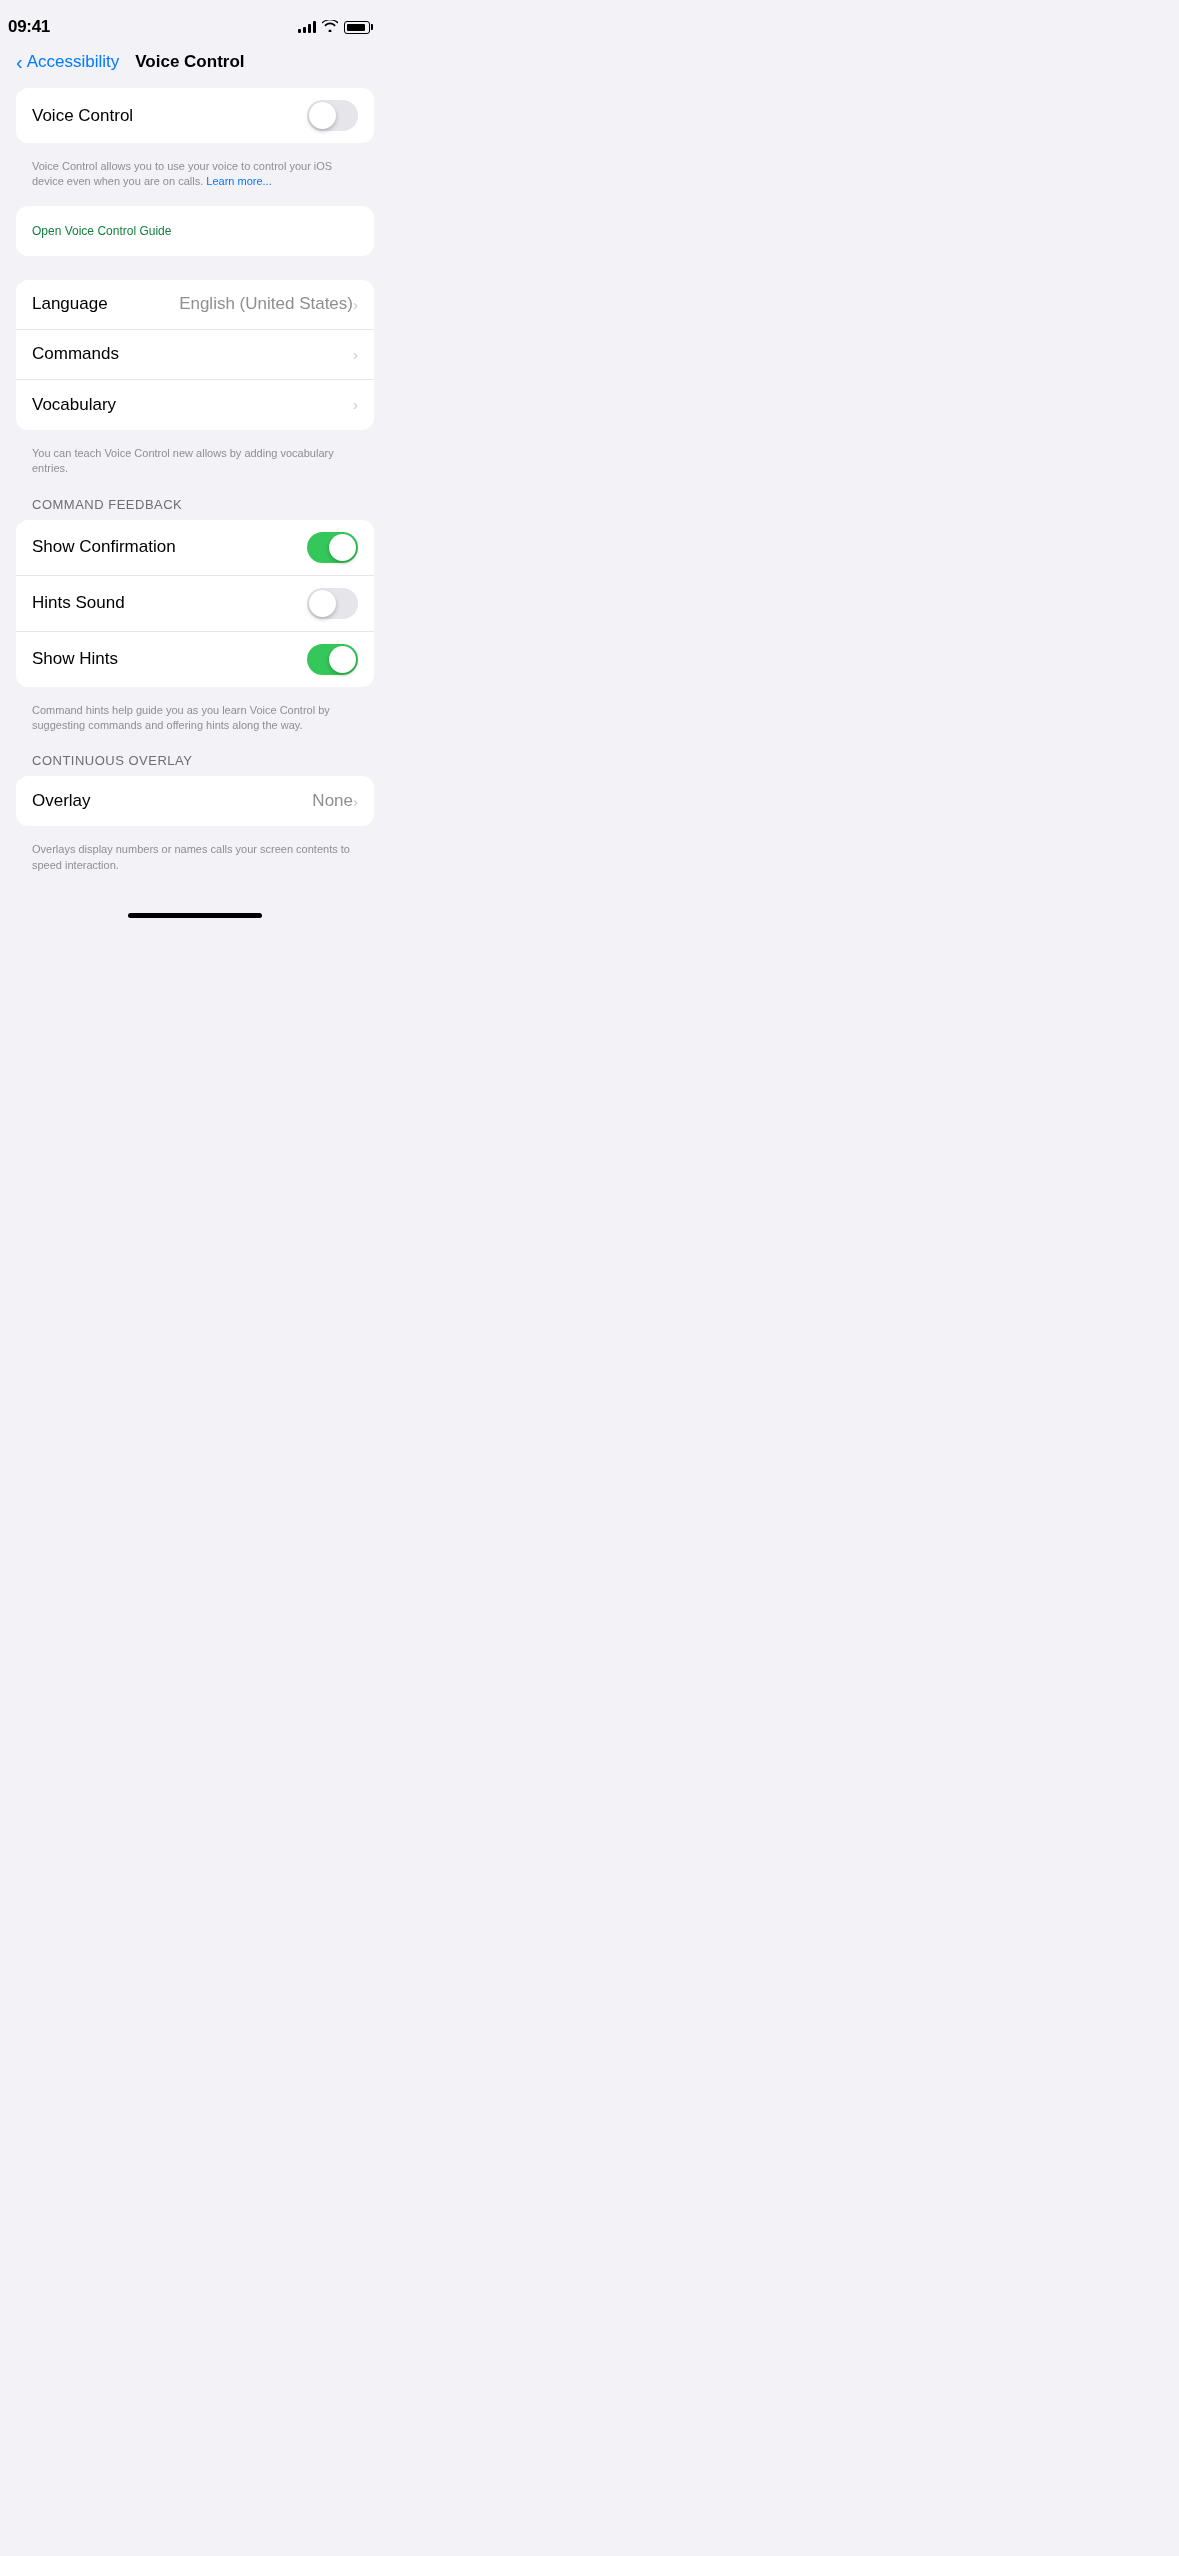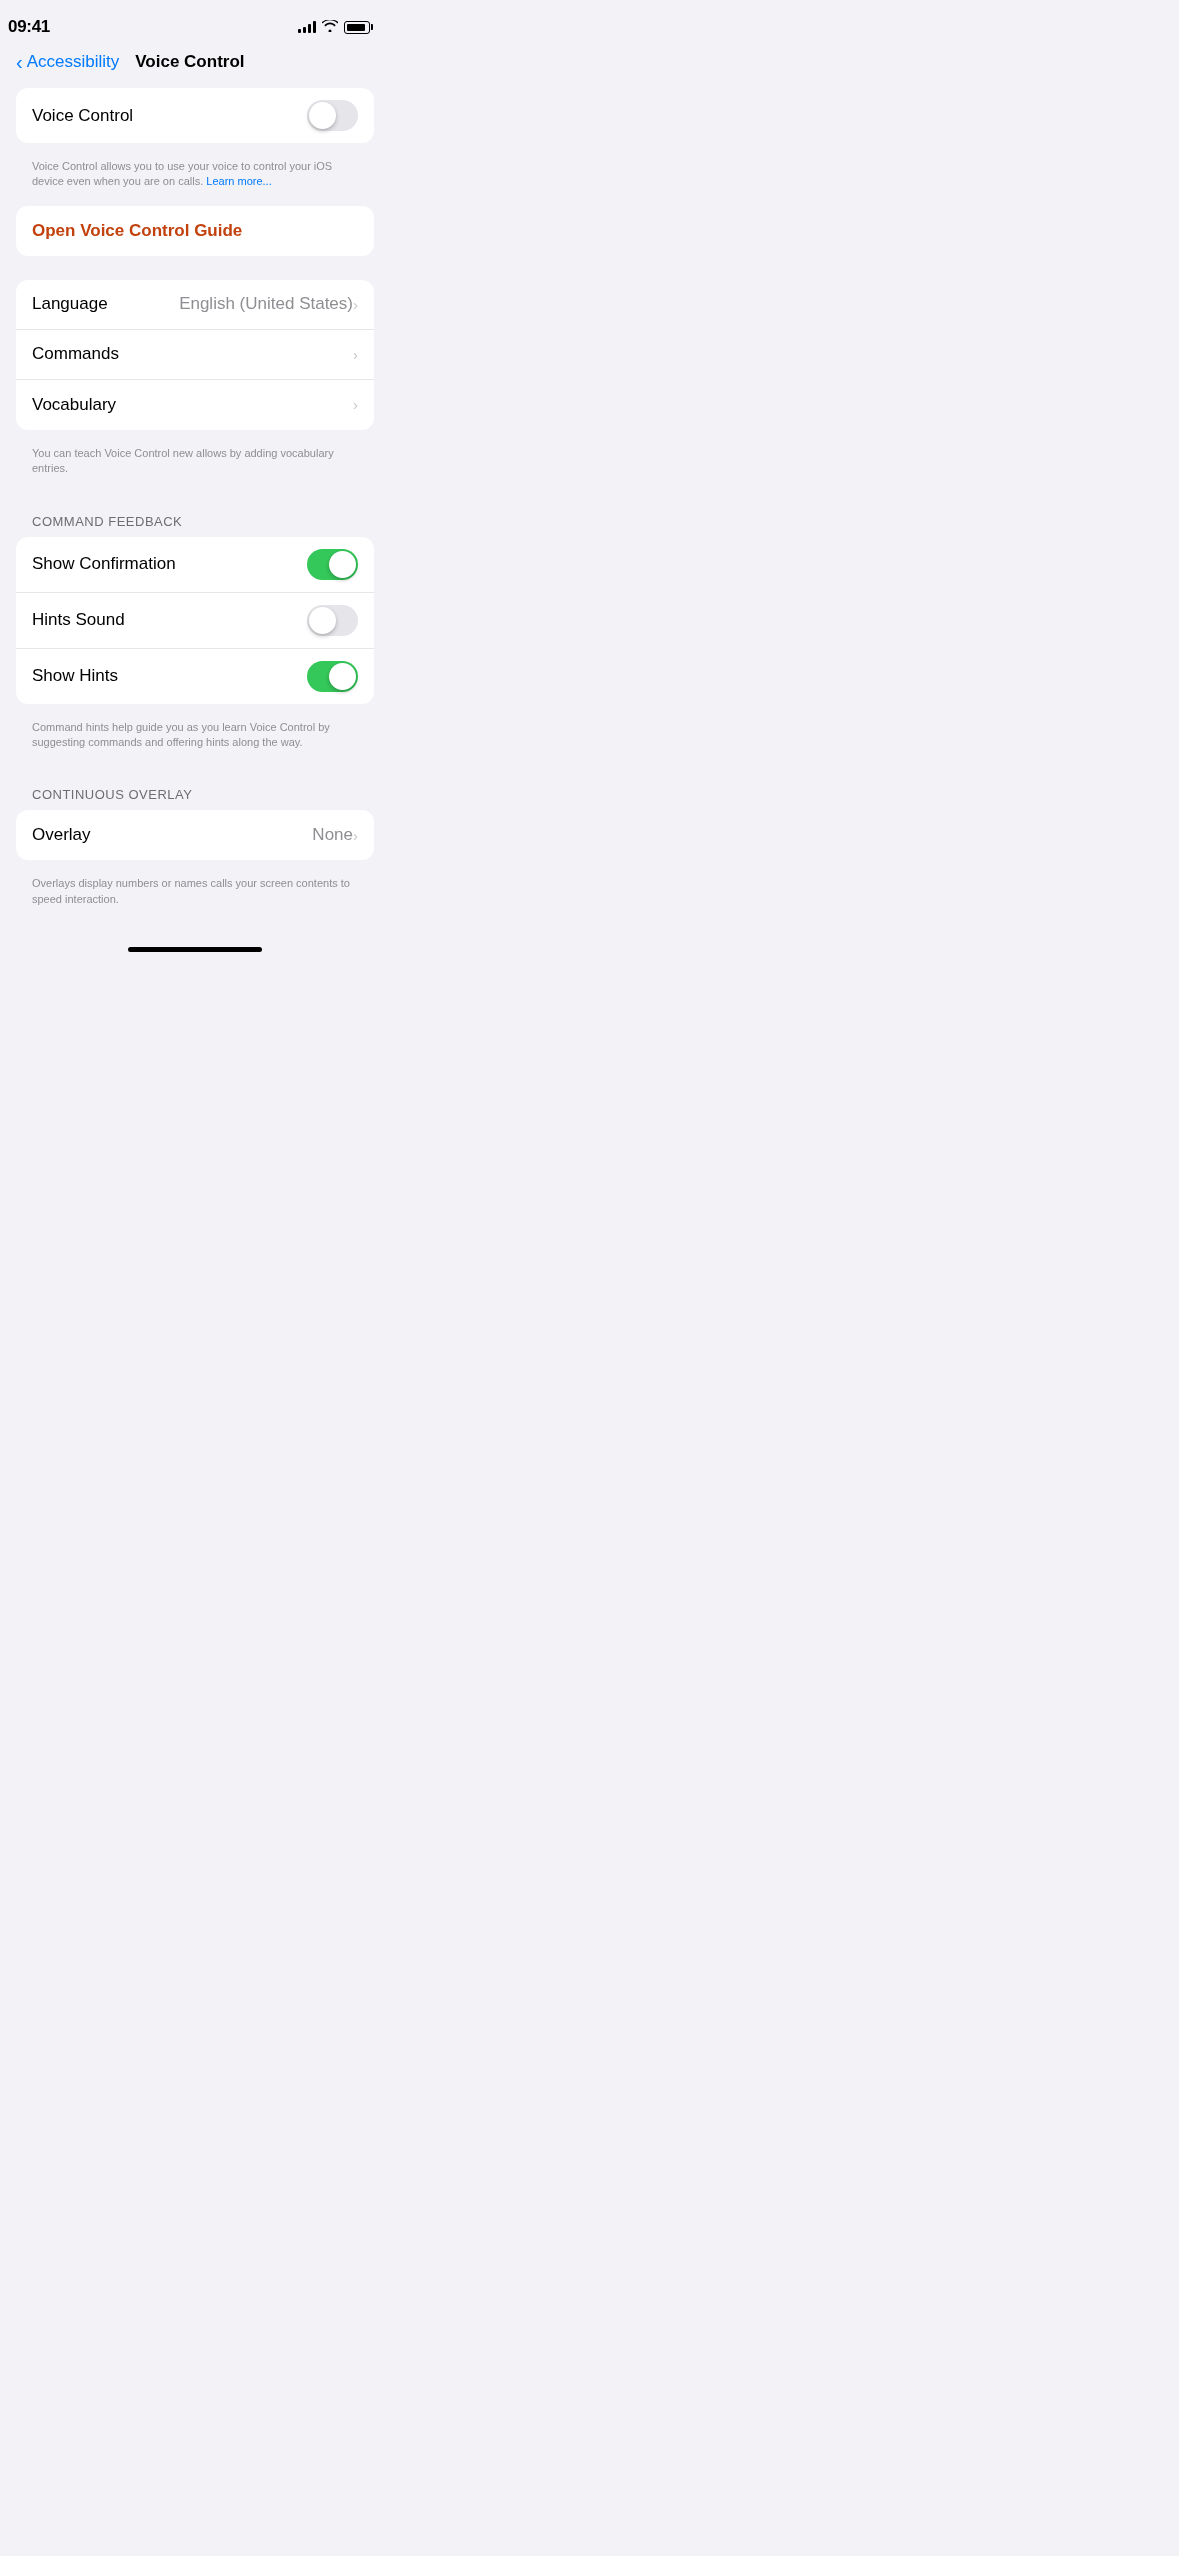--- a/index.html
+++ b/index.html
@@ -210,28 +210,27 @@
       text-decoration: none;
     }
 
     
     .section-header {
       font-size: 13px;
       color: #6D6D72;
       text-transform: uppercase;
       letter-spacing: 0.5px;
       padding: 0 16px 8px 16px;
-      margin-top: 21px;
+      margin-top: 4px;
     }
 
     
     .link-row {
-      color: #c2410c;
-      font-size: 17px;
-      font-weight: bold;
+      color: #15803d;
+      font-size: 12px;
     }
 
     
     .home-indicator {
       display: flex;
       justify-content: center;
       padding: 8px 0 6px;
       margin-top: 16px;
     }
 

